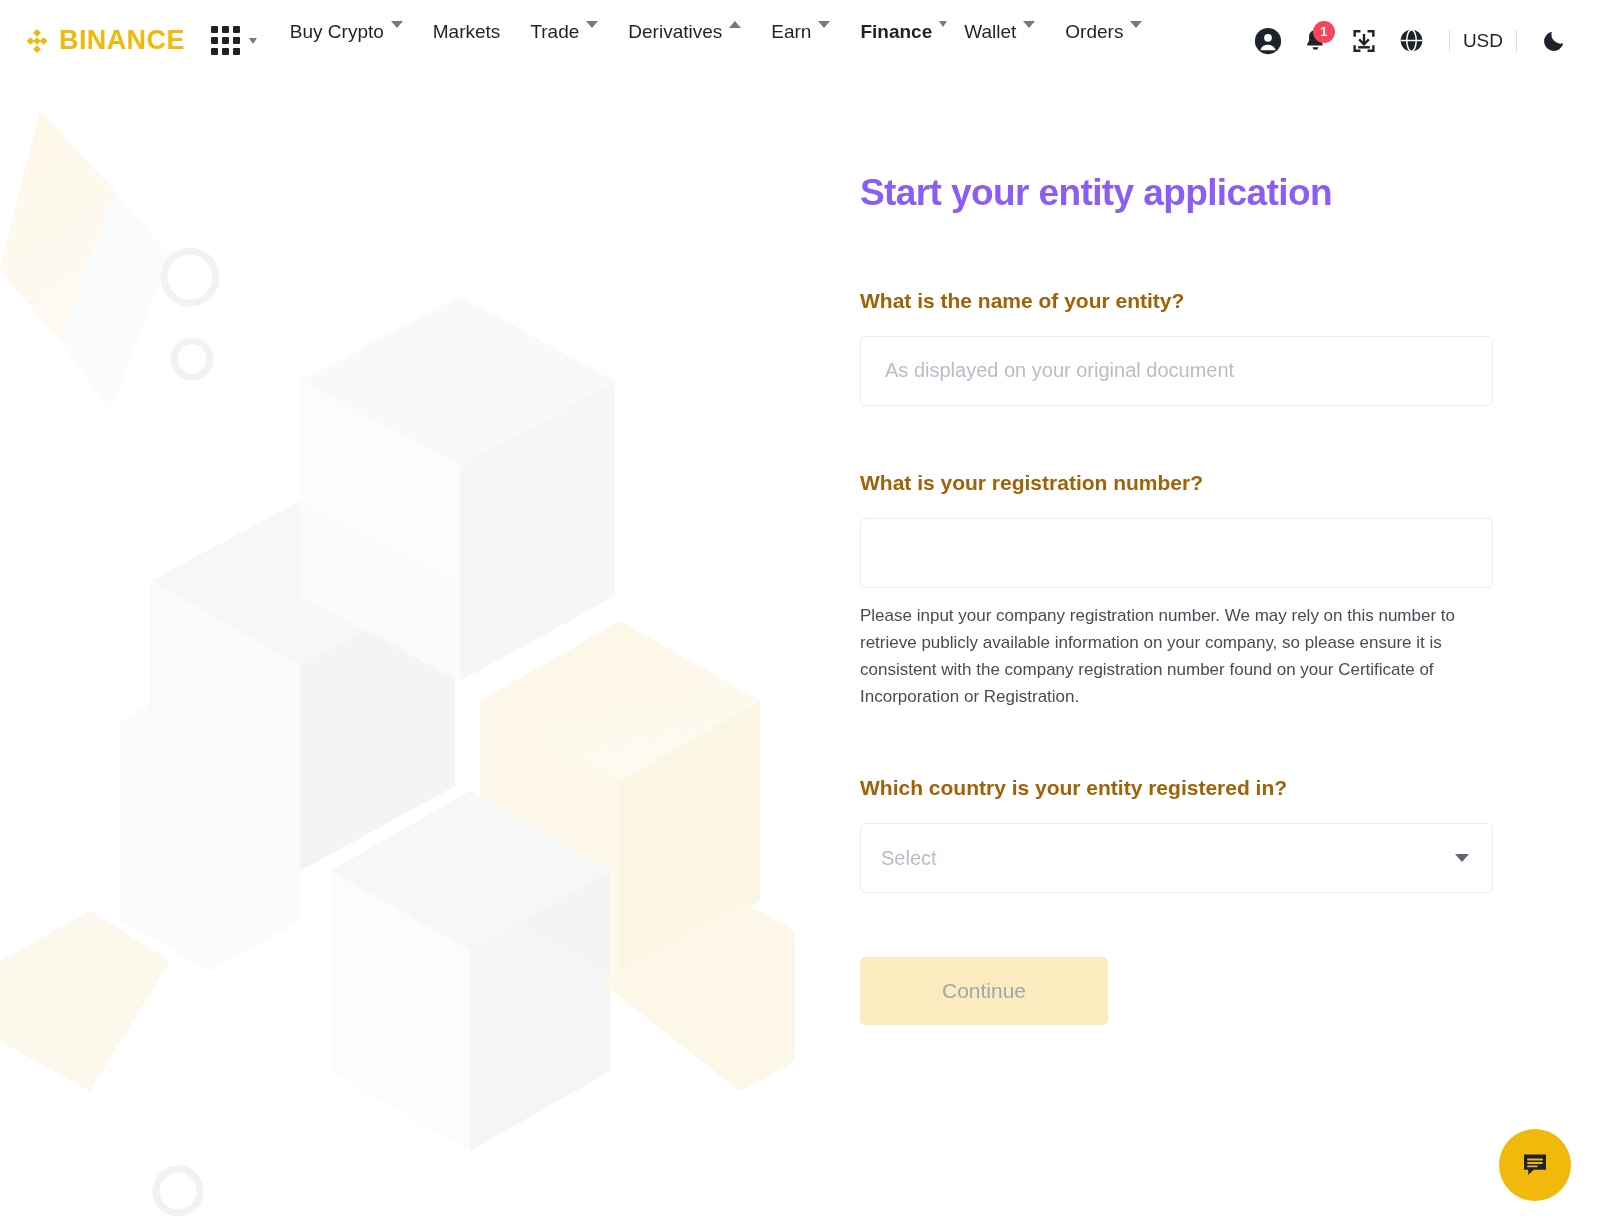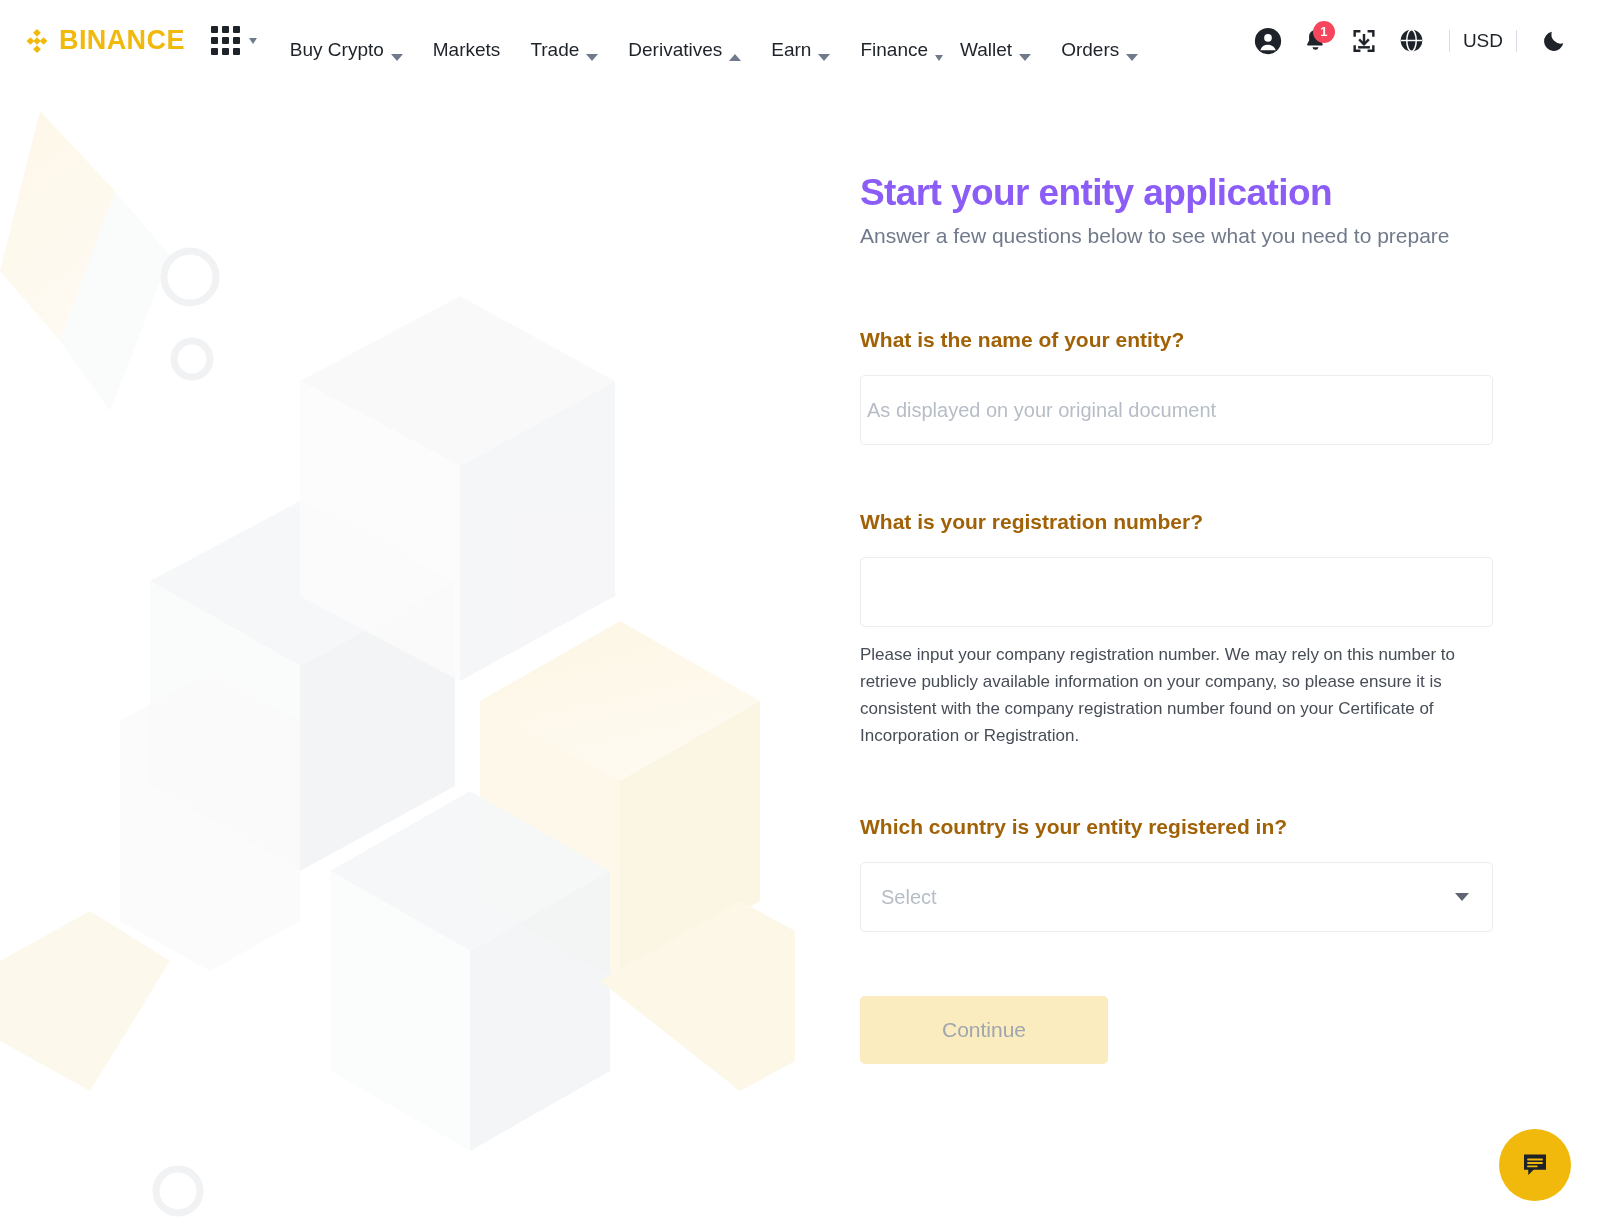--- a/index.html
+++ b/index.html
@@ -76,31 +76,31 @@
   }
 
   .nav-links {
     display: flex;
     align-items: center;
     gap: 0;
     flex: 1;
   }
   .nav-item {
     display: flex;
-    align-items: flex-end;
+    align-items: flex-start;
     gap: 7px;
     padding: 0 15px;
     height: 40px;
     font-size: 19px;
     color: #1e2329;
     cursor: pointer;
     white-space: nowrap;
   }
   .nav-item:first-child { padding-left: 7px; }
-  .nav-item.tight { padding-right: 2px; }
+  .nav-item.tight { padding-right: 2px; font-weight: bold; }
 
   .caret {
     width: 0; height: 0;
     border-left: 6px solid transparent;
     border-right: 6px solid transparent;
     border-top: 7px solid #707a8a;
     display: block;
     flex: none;
   }
   .caret.up {
@@ -208,21 +208,21 @@
   .text-input {
     display: block;
     width: 633px;
     height: 70px;
     border: 1px solid #eaecef;
     border-radius: 5px;
     background: #ffffff;
     font-family: "Liberation Sans", sans-serif;
     font-size: 20px;
     color: #1e2329;
-    padding: 0 6px;
+    padding: 0 24px;
     outline: none;
   }
   .text-input::placeholder { color: #b7bdc6; }
 
   .select-box {
     position: relative;
     width: 633px;
     height: 70px;
     border: 1px solid #eaecef;
     border-radius: 5px;
@@ -483,21 +483,20 @@
 
       <g opacity="0.8">
         <path d="M120 640 L210 590 L300 640 L300 840 L210 890 L120 840 Z" fill="#fafafb"></path>
       </g>
     </svg>
   </div>
 
   <div class="form-col">
 
     <h1 class="page-title">Start your entity application</h1>
-    <p class="page-subtitle">Answer a few questions below to see what you need to prepare</p>
 
     <div class="field-group">
       <div class="field-label">What is the name of your entity?</div>
       <input class="text-input" type="text" placeholder="As displayed on your original document" style="">
     </div>
 
     <div class="field-group third">
       <div class="field-label">What is your registration number?</div>
       <input class="text-input" type="text" placeholder="" style="">
       <p class="helper-text">Please input your company registration number. We may rely on this number to retrieve publicly available information on your company, so please ensure it is consistent with the company registration number found on your Certificate of Incorporation or Registration.</p>

